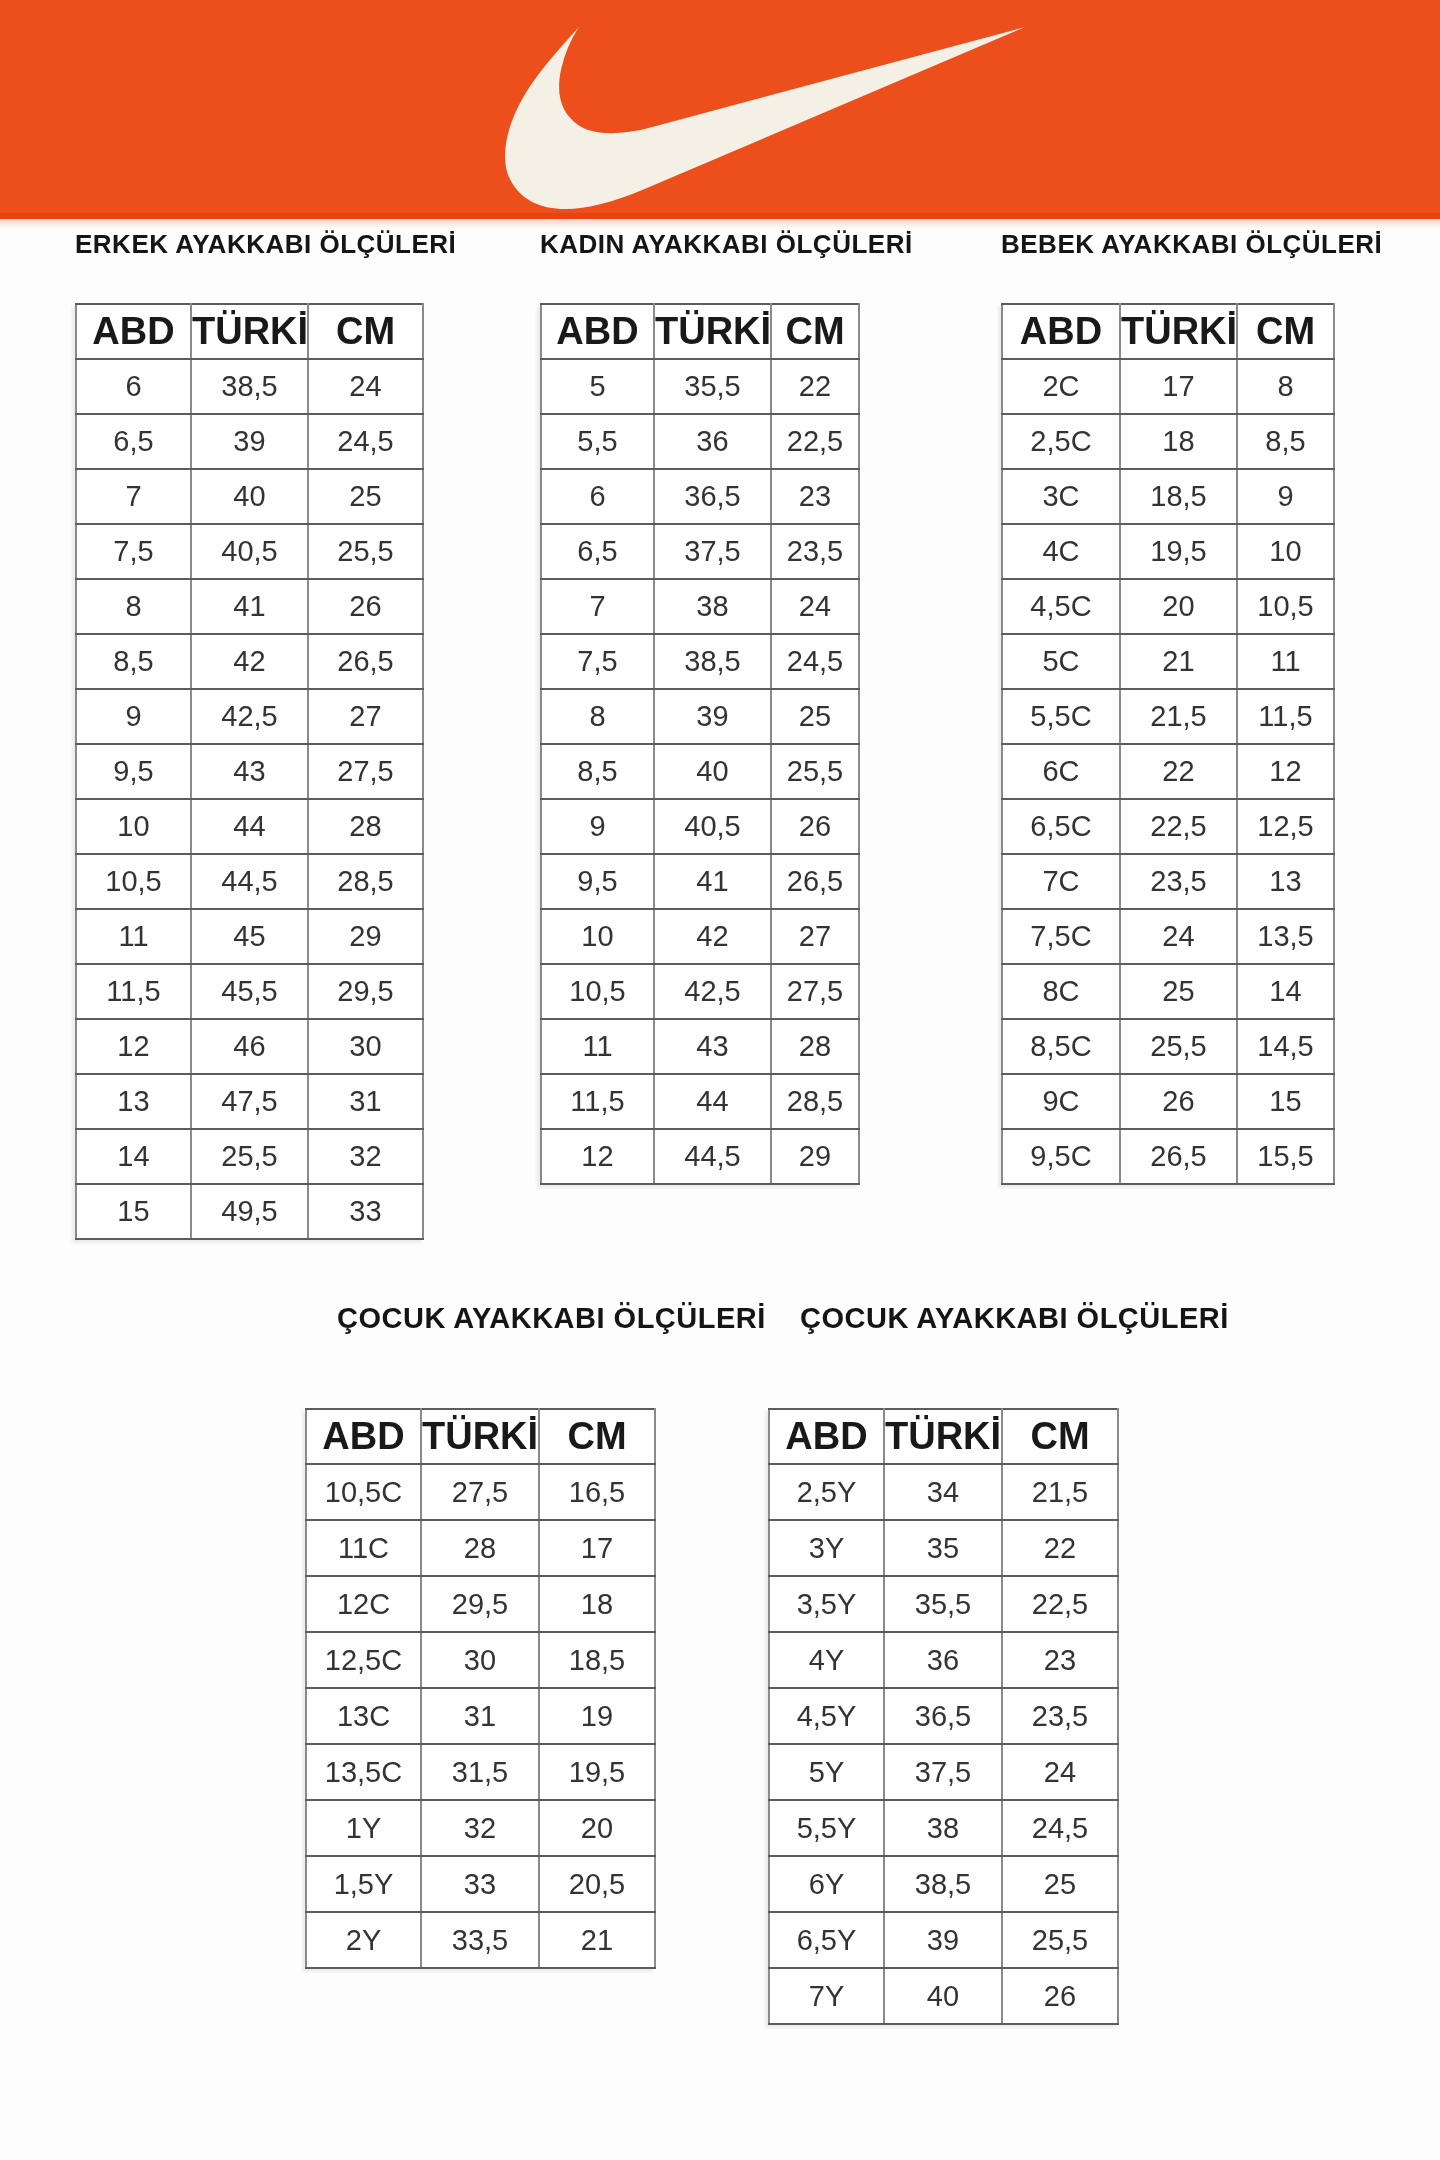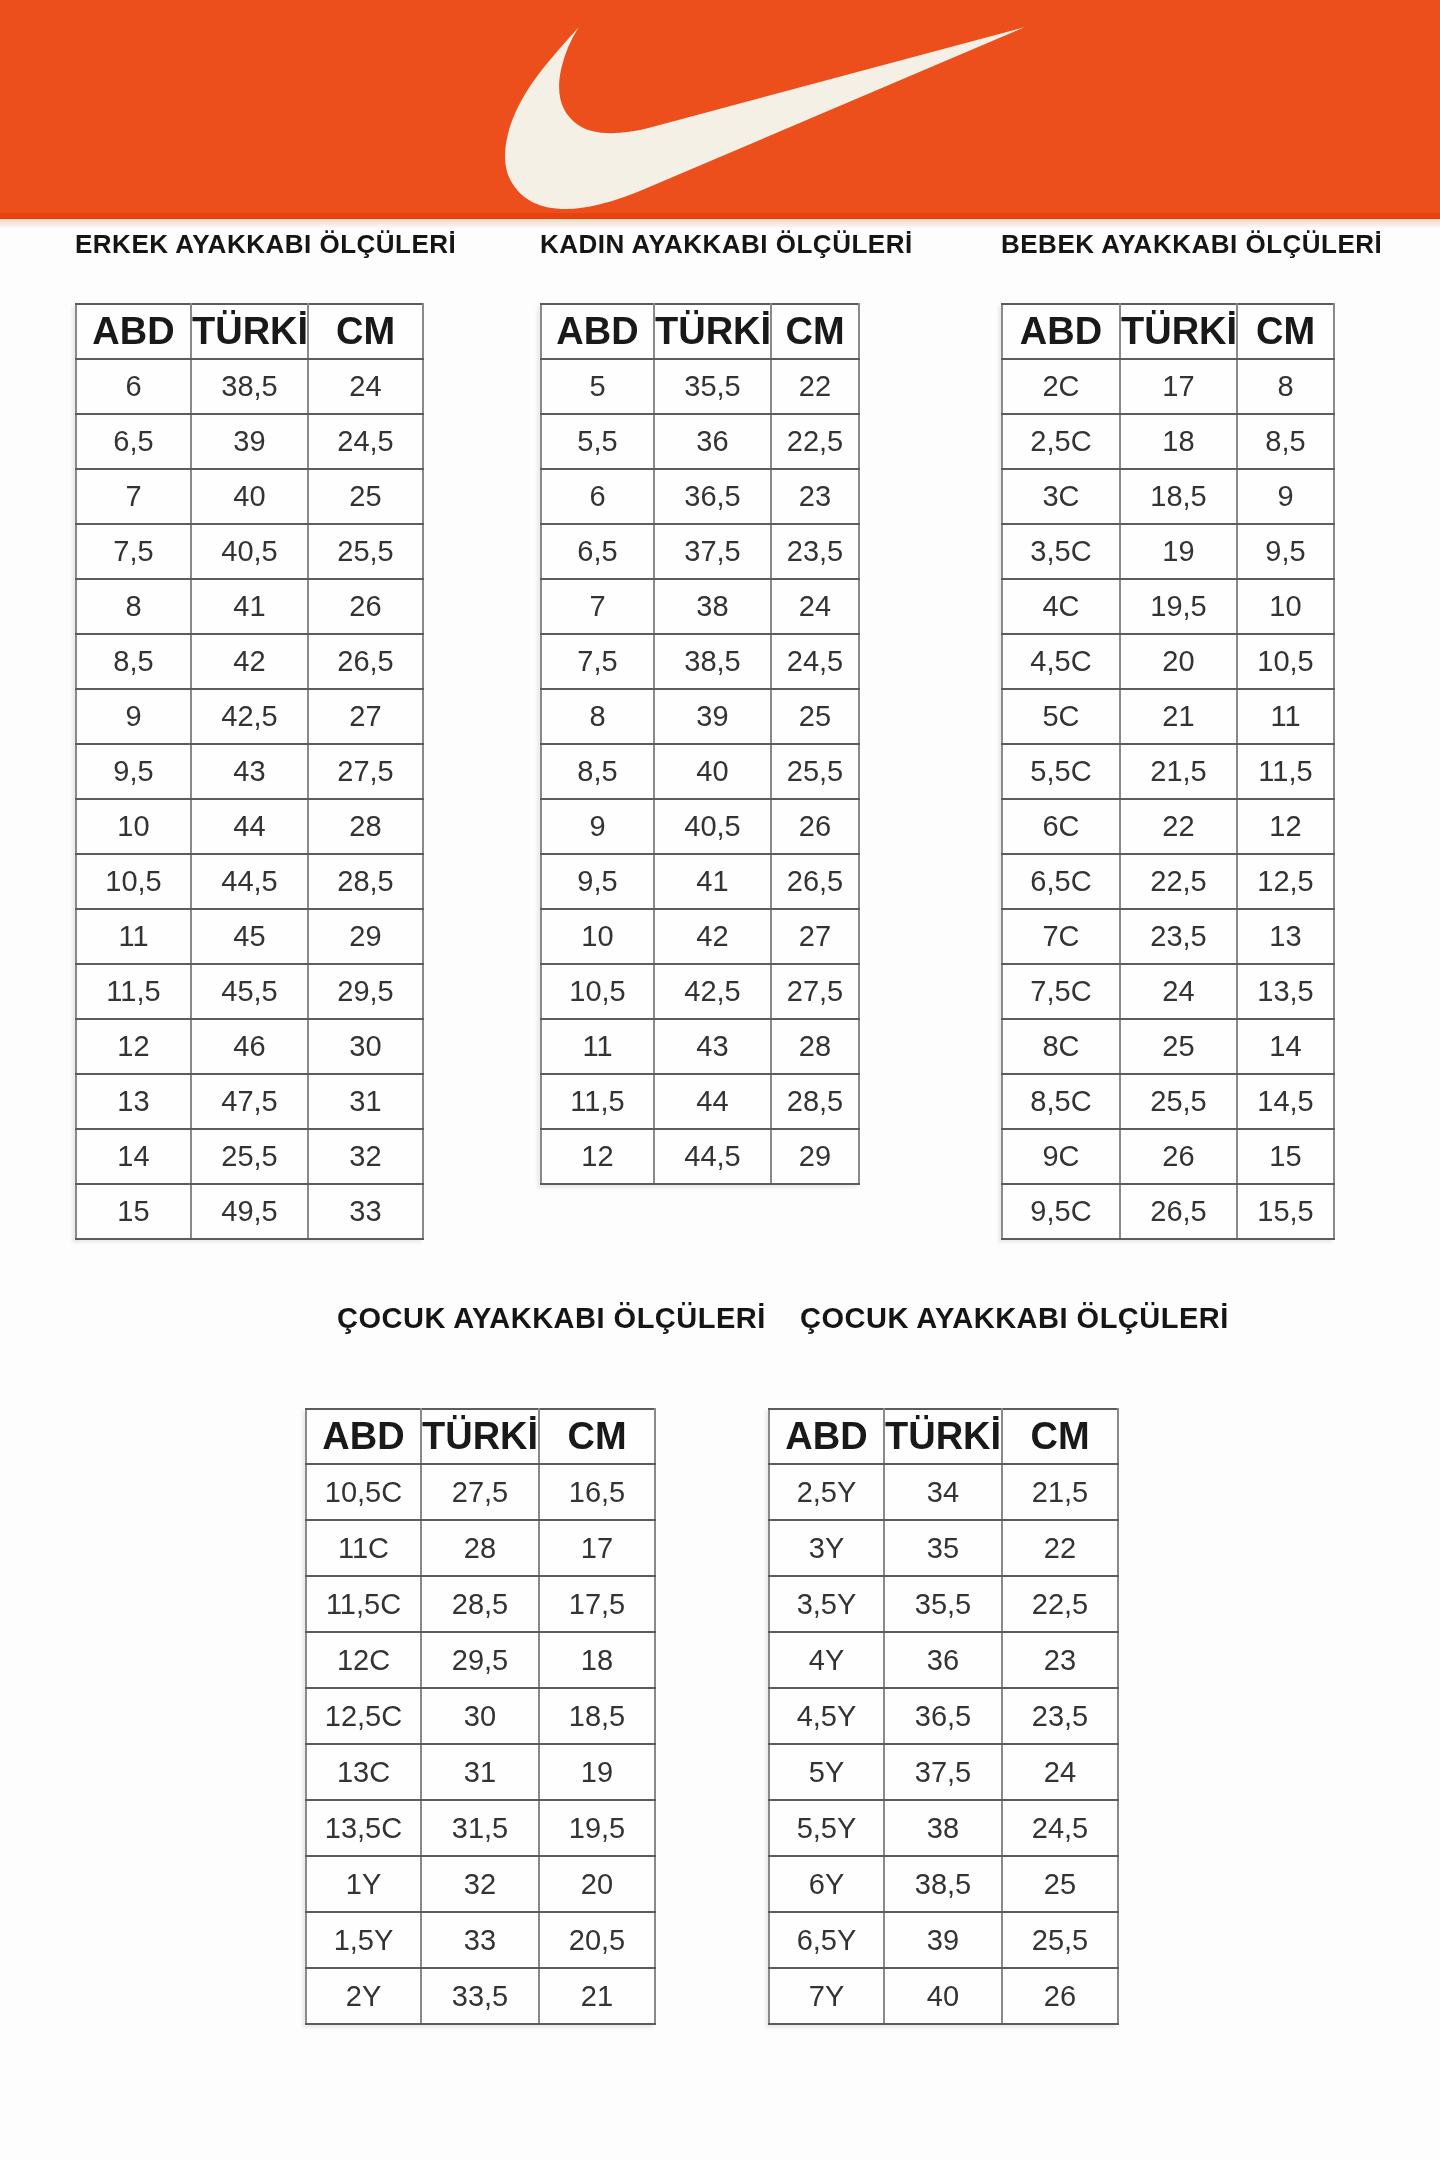--- a/index.html
+++ b/index.html
@@ -266,25 +266,20 @@
         <td>2,5C</td>
         <td>18</td>
         <td>8,5</td>
       </tr>
       <tr>
         <td>3C</td>
         <td>18,5</td>
         <td>9</td>
       </tr>
       <tr>
-        <td>3,5C</td>
-        <td>19</td>
-        <td>9,5</td>
-      </tr>
-      <tr>
         <td>4C</td>
         <td>19,5</td>
         <td>10</td>
       </tr>
       <tr>
         <td>4,5C</td>
         <td>20</td>
         <td>10,5</td>
       </tr>
       <tr>
@@ -359,25 +354,20 @@
         <td>10,5C</td>
         <td>27,5</td>
         <td>16,5</td>
       </tr>
       <tr>
         <td>11C</td>
         <td>28</td>
         <td>17</td>
       </tr>
       <tr>
-        <td>11,5C</td>
-        <td>28,5</td>
-        <td>17,5</td>
-      </tr>
-      <tr>
         <td>12C</td>
         <td>29,5</td>
         <td>18</td>
       </tr>
       <tr>
         <td>12,5C</td>
         <td>30</td>
         <td>18,5</td>
       </tr>
       <tr>

